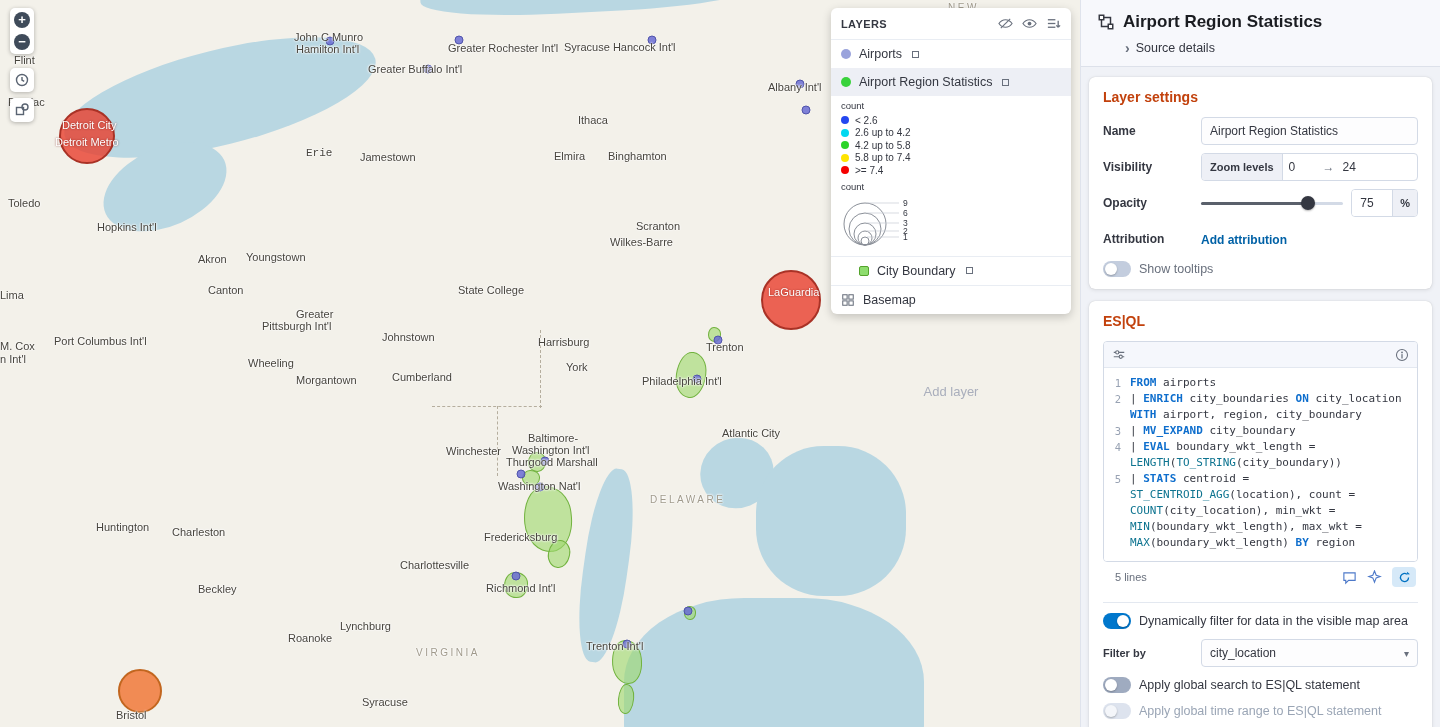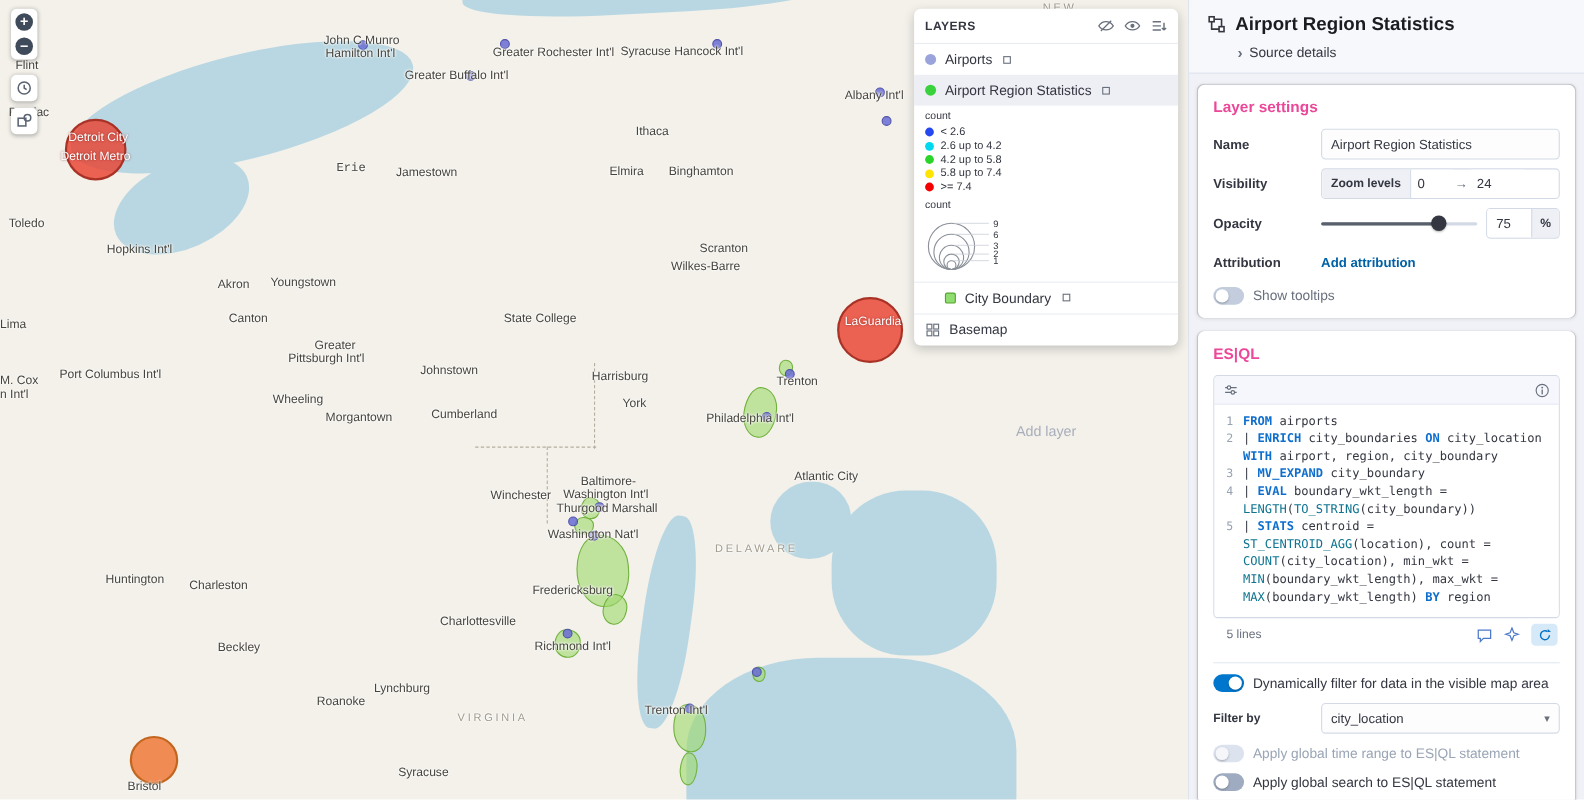--- a/index.html
+++ b/index.html
@@ -68,21 +68,21 @@
                background:#f0f2f7; border-left:1px solid #dfe3ec; }
   .insp-header { background:#f7f8fc; padding:12px 16px 10px; border-bottom:1px solid #dde1ea; }
   .insp-title-row { display:flex; align-items:center; gap:8px; }
   .insp-title { font-size:17px; font-weight:700; color:#1a1c21; }
   .source-details { display:flex; align-items:center; gap:6px; margin:8px 0 0 28px;
                     font-size:12.5px; color:#343741; cursor:pointer; }
   .chev { color:#69707d; font-size:14px; font-weight:700; }
   .cards { padding:10px 8px; }
   .card { background:#fff; border-radius:6px; box-shadow:0 1px 4px rgba(0,0,0,.1), 0 0 1px rgba(0,0,0,.2);
           padding:12px 14px; margin-bottom:12px; }
-  .card-heading { font-size:14px; font-weight:700; color:#ec4899; margin-bottom:12px; }
+  .card-heading { font-size:14px; font-weight:700; color:#c2410c; margin-bottom:12px; }
   .form-row { display:flex; align-items:center; margin-bottom:8px; min-height:28px; }
   .form-label { width:98px; flex:none; font-size:12px; font-weight:700; }
   .form-control { flex:1; }
   .text-input { width:100%; height:28px; border:1px solid #d3dae6; border-radius:4px; padding:0 8px;
                 font-size:12px; color:#343741; background:#fdfdfe; font-family:"Liberation Sans",sans-serif; }
   .zoom-group { display:flex; align-items:center; height:28px; border:1px solid #d3dae6; border-radius:4px;
                 background:#fff; overflow:hidden; }
   .zoom-prepend { background:#eef0f6; font-size:11px; font-weight:700; padding:0 8px; height:100%;
                   display:flex; align-items:center; border-right:1px solid #d3dae6; white-space:nowrap; }
   .zoom-num { width:38px; border:none; height:100%; padding:0 6px; font-size:12px; color:#343741; }
@@ -185,21 +185,21 @@
         <div class="map-label" style="left: 14px; top: 54px;">Flint</div>
         <div class="map-label" style="left: 8px; top: 96px;">Pontiac</div>
         <div class="map-label on-marker" style="left: 62px; top: 119px;">Detroit City</div>
         <div class="map-label on-marker" style="left: 55px; top: 136px;">Detroit Metro</div>
         <div class="map-label" style="left: 8px; top: 197px;">Toledo</div>
         <div class="map-label" style="left: 97px; top: 221px;">Hopkins Int'l</div>
         <div class="map-label" style="left: 198px; top: 253px;">Akron</div>
         <div class="map-label" style="left: 246px; top: 251px;">Youngstown</div>
         <div class="map-label" style="left: 208px; top: 284px;">Canton</div>
         <div class="map-label" style="left: 0px; top: 289px;">Lima</div>
-        <div class="map-label" style="left: 286px; top: 308px;">Greater</div>
+        <div class="map-label" style="left: 296px; top: 308px;">Greater</div>
         <div class="map-label" style="left: 262px; top: 320px;">Pittsburgh Int'l</div>
         <div class="map-label" style="left: 0px; top: 340px;">M. Cox</div>
         <div class="map-label" style="left: 0px; top: 353px;">n Int'l</div>
         <div class="map-label" style="left: 54px; top: 335px;">Port Columbus Int'l</div>
         <div class="map-label" style="left: 248px; top: 357px;">Wheeling</div>
         <div class="map-label" style="left: 296px; top: 374px;">Morgantown</div>
         <div class="map-label" style="left: 382px; top: 331px;">Johnstown</div>
         <div class="map-label" style="left: 392px; top: 371px;">Cumberland</div>
         <div class="map-label" style="left: 458px; top: 284px;">State College</div>
         <div class="map-label" style="left: 538px; top: 336px;">Harrisburg</div>
@@ -488,29 +488,29 @@
         </div>
         <div class="filter-row">
           <span class="form-label" style="font-size:11px">Filter by</span>
           <span class="form-control">
             <span class="select">
               <span>city_location</span>
               <span class="caret">▾</span>
             </span>
           </span>
         </div>
+        <div class="toggle-row">
+          <span class="switch off">
+              <span class="knob"></span>
+            </span>
+          <span class="toggle-label">Apply global search to ES|QL statement</span>
+        </div>
         <div class="toggle-row muted">
           <span class="switch disabled">
               <span class="knob"></span>
             </span>
           <span class="toggle-label">Apply global time range to ES|QL statement</span>
         </div>
-        <div class="toggle-row">
-          <span class="switch off">
-              <span class="knob"></span>
-            </span>
-          <span class="toggle-label">Apply global search to ES|QL statement</span>
-        </div>
 
       </div>
     </div>
   </aside>
 </div>
 
 </body></html>

